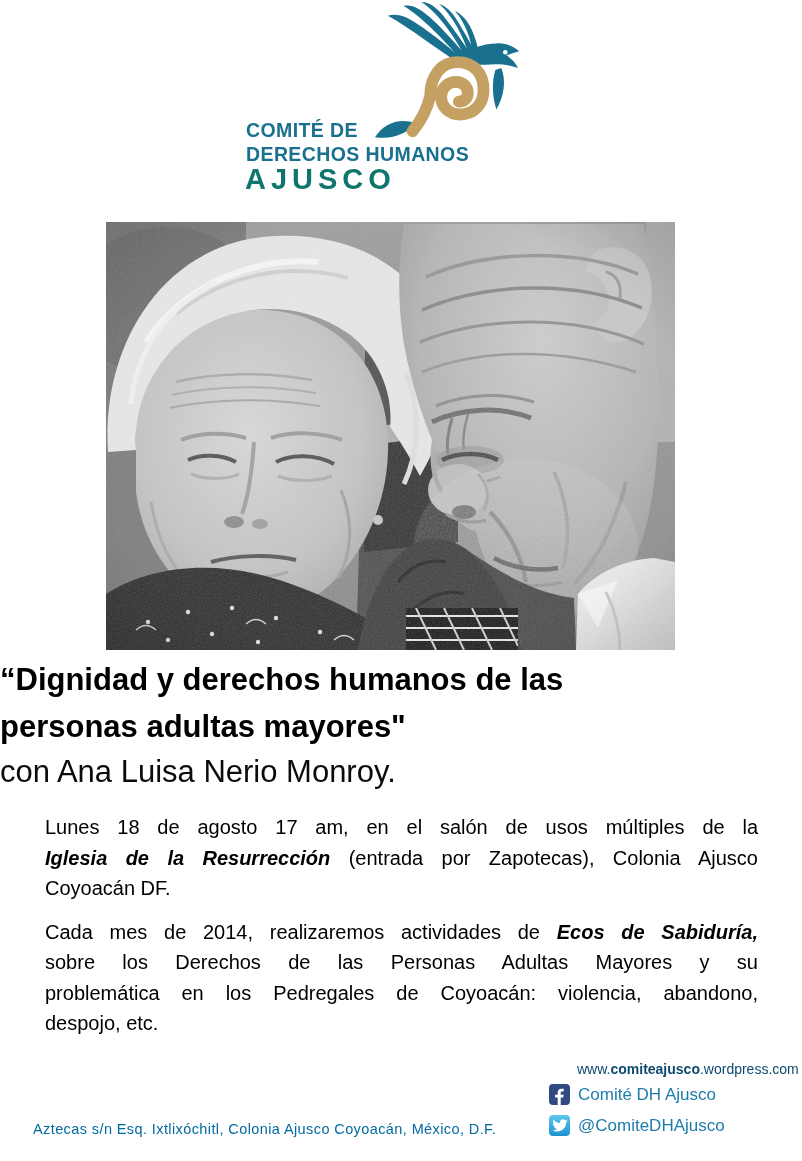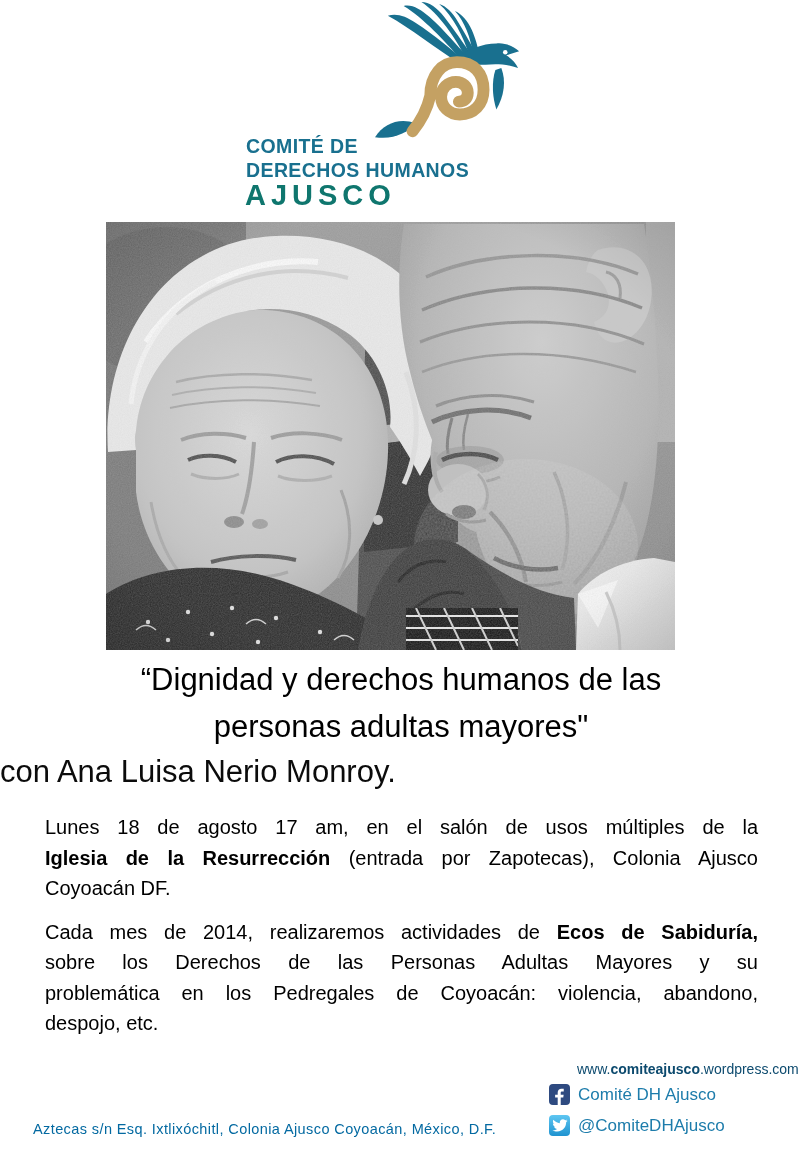--- a/index.html
+++ b/index.html
@@ -1,43 +1,43 @@
 <!DOCTYPE html>
 <html><head>
 <meta charset="utf-8">
 <style>
   html,body{margin:0;padding:0;background:#fff;}
   .page{position:relative;width:802px;height:1161px;background:#ffffff;
         font-family:"Liberation Sans",sans-serif;overflow:hidden;}
 
   
   .logo-mark{position:absolute;left:372px;top:2px;width:158px;height:148px;}
-  .logo-line{position:absolute;font-weight:bold;color:#19708f;white-space:nowrap;margin-top:16px;}
+  .logo-line{position:absolute;font-weight:bold;color:#19708f;white-space:nowrap;}
   .logo-line1{left:246px;top:119px;font-size:19.5px;letter-spacing:.4px;}
   .logo-line2{left:246px;top:143px;font-size:19.5px;letter-spacing:.4px;}
   .logo-line3{left:245px;top:163px;font-size:29px;letter-spacing:5px;color:#0f766e;}
 
   
   .photo{position:absolute;left:106px;top:222px;width:569px;height:428px;
          filter:grayscale(1) contrast(1.03);}
   .photo svg{display:block;width:100%;height:100%;}
 
   
-  .headline{position:absolute;left:0;top:656px;width:802px;text-align:center;
-            font-weight:normal;font-size:31px;line-height:47px;color:#000;}
+  .headline{position:absolute;left:0;top:656px;width:802px;text-align:left;
+            font-weight:bold;font-size:31px;line-height:47px;color:#000;}
   .byline{position:absolute;left:0;top:750px;width:802px;text-align:left;
           font-size:31px;line-height:44px;color:#0b0b0b;font-weight:normal;}
 
   
   .bodytext{position:absolute;left:45px;top:812px;width:713px;
             font-size:20px;line-height:30.5px;color:#000;}
   .para+.para{margin-top:13px;}
   .jline{display:block;text-align:justify;text-align-last:justify;}
   .jline.lastline{text-align-last:left;}
-  .bodytext b{font-weight:bold;}
+  .bodytext b{font-weight:bold;font-style:italic;}
 
   
   .website{position:absolute;left:577px;top:1061px;font-size:14px;color:#0c4a6e;white-space:nowrap;}
   .website b{font-weight:bold;}
   .social-row{position:absolute;left:549px;display:flex;align-items:center;gap:8px;cursor:pointer;}
   .social-row.fb{top:1084px;}
   .social-row.tw{top:1115px;}
   .social-icon{width:21px;height:21px;display:block;}
   .social-label{font-size:17px;color:#1d7cab;white-space:nowrap;}
   .address{position:absolute;left:33px;top:1121px;font-size:14.5px;

